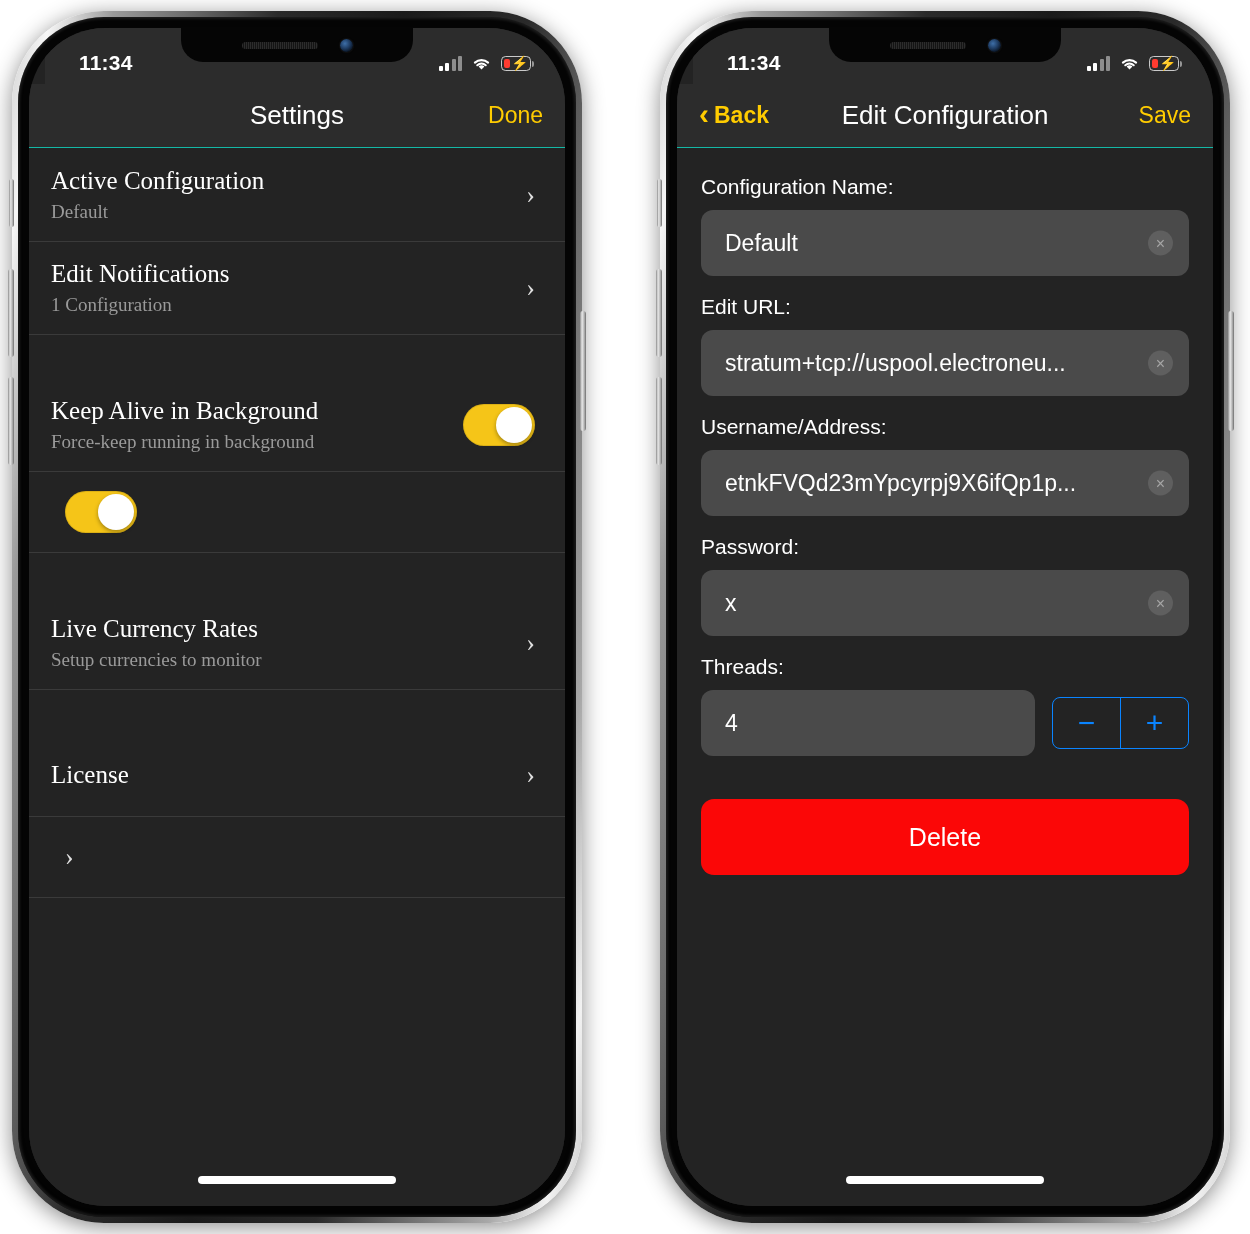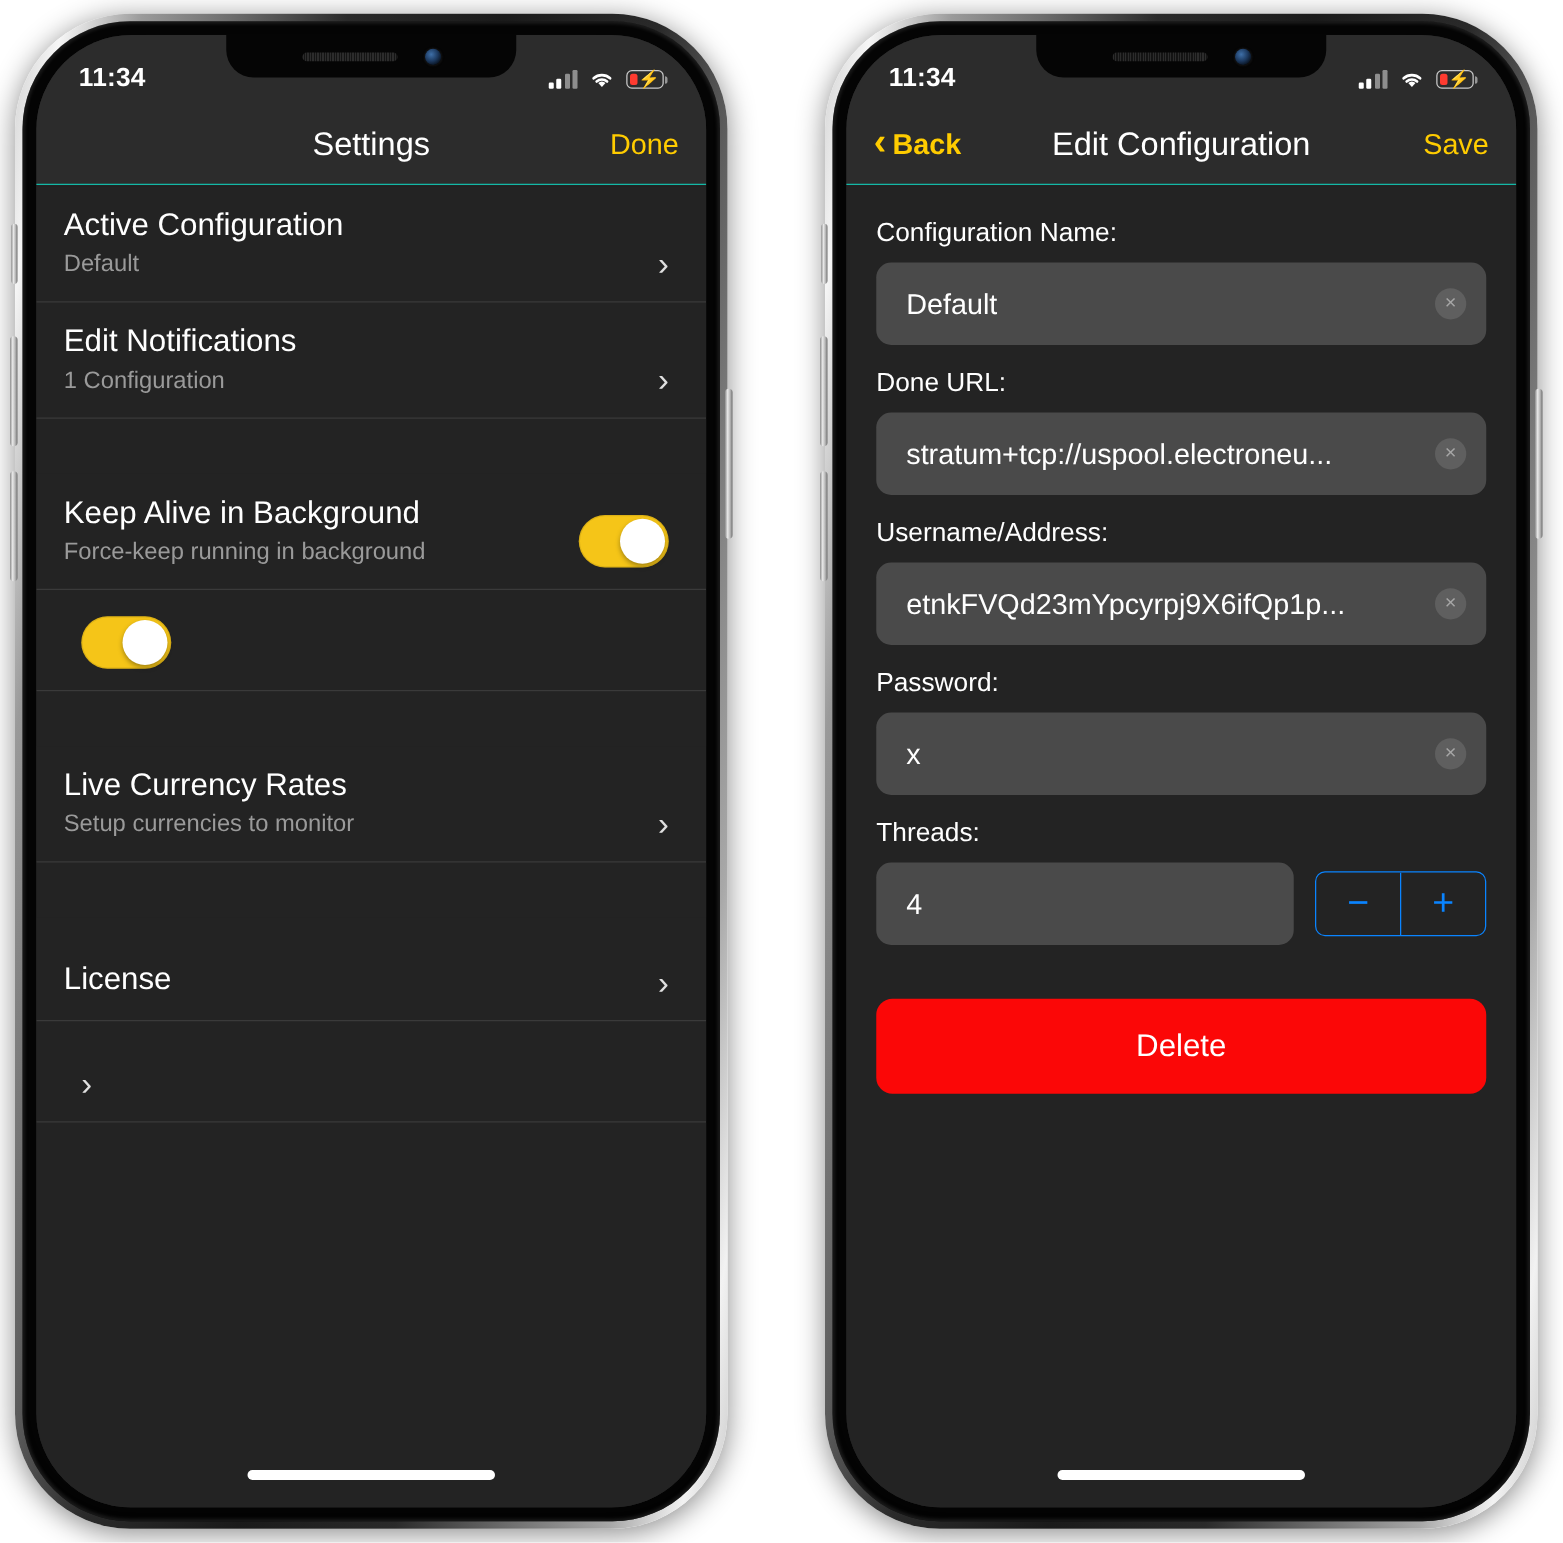--- a/index.html
+++ b/index.html
@@ -75,21 +75,21 @@
     background: repeating-linear-gradient(90deg,#2c2c2c 0 1px,#141414 1px 2px);
   }
   .camera {
     width: 13px; height: 13px; border-radius: 50%;
     background: radial-gradient(circle at 38% 35%, #3e6fa8 0%, #1d3a60 45%, #0a1422 75%, #050505 100%);
     box-shadow: 0 0 1px 1px #101010;
   }
 
   
   .statusbar {
-    position: absolute; top: 0; left: 0; right: 0;
+    position: absolute; top: 0; left: 16px; right: 0;
     height: 56px;
     display: flex; align-items: center;
     padding: 14px 34px 0 34px;
     z-index: 20;
     background: #2c2c2c;
     color: #fff;
   }
   .sb-time {
     font-size: 21px; font-weight: bold;
     letter-spacing: .2px;
@@ -160,23 +160,24 @@
     position: absolute; top: 121px; left: 0; right: 0; bottom: 0;
     background: #232323;
     overflow: hidden;
   }
 
   
   .sec { background: #232323; }
   .sec-gap { height: 44px; }
   .row {
     position: relative;
-    display: flex; align-items: flex-end;
+    display: flex; align-items: center;
     padding: 16px 30px 17px 22px;
     min-height: 82px;
+    font-family: Liberation Serif, serif;
   }
   .row + .row { border-top: 1px solid #3a3a3a; }
   .sec > .row:last-child { border-bottom: 1px solid #3a3a3a; }
   .sec > .row:first-child { border-top: none; }
   .row-txt { flex: 1; min-width: 0; }
   .row-title {
     font-size: 25px; color: #fff; line-height: 1.25;
   }
   .row-sub {
     font-size: 19px; color: #9a9a9a; margin-top: 5px; line-height: 1.2;
@@ -424,21 +425,21 @@
 
       <div class="content">
         <div class="form">
 
           <div class="field-label">Configuration Name:</div>
           <div class="textfield">
             <div class="val">Default</div>
             <div class="clear-btn">×</div>
           </div>
 
-          <div class="field-label">Done URL:</div>
+          <div class="field-label">Edit URL:</div>
           <div class="textfield">
             <div class="val">stratum+tcp://uspool.electroneu...</div>
             <div class="clear-btn">×</div>
           </div>
 
           <div class="field-label">Username/Address:</div>
           <div class="textfield">
             <div class="val">etnkFVQd23mYpcyrpj9X6ifQp1p...</div>
             <div class="clear-btn">×</div>
           </div>

